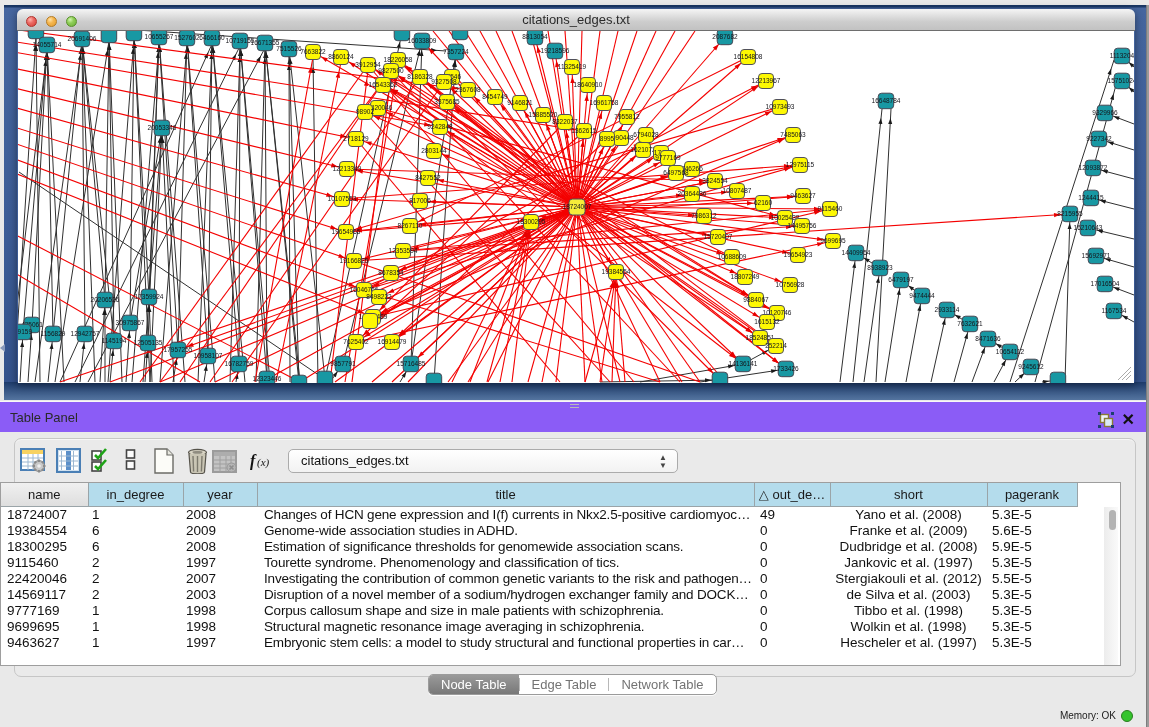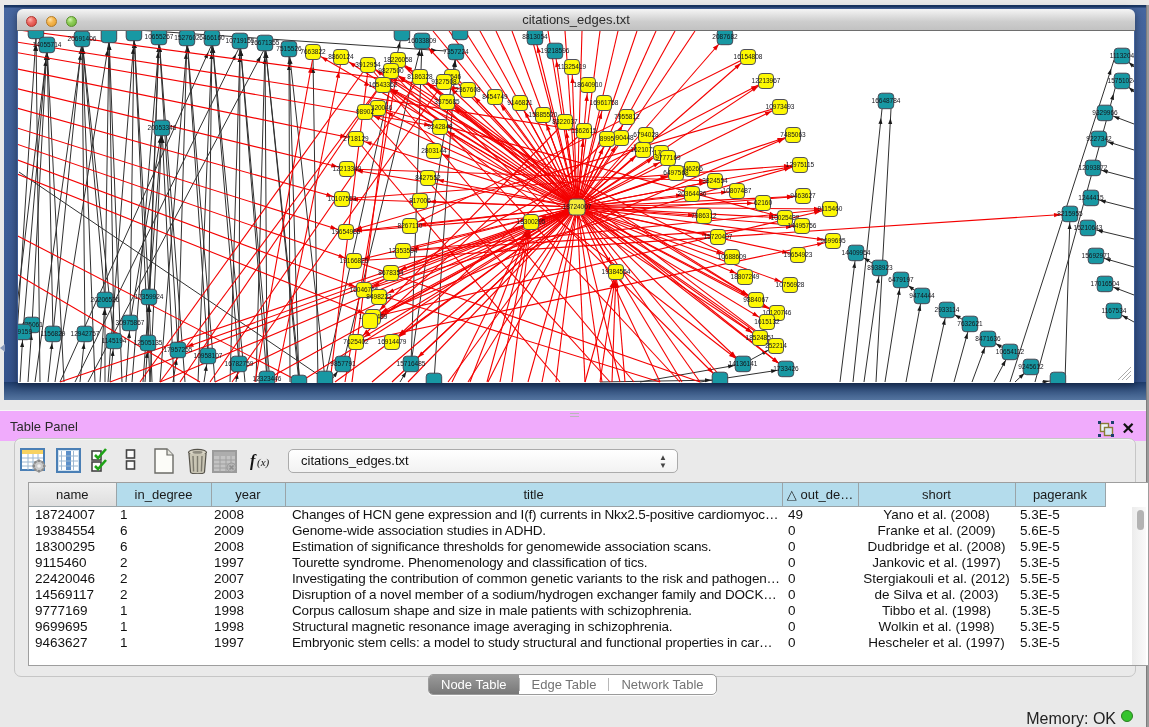--- a/index.html
+++ b/index.html
@@ -8,50 +8,50 @@
 #netbg .bb{position:absolute;left:0;bottom:0;width:100%;height:18px;background:linear-gradient(#1d3b6b,#54749f)}
 #rightstrip{position:absolute;right:0;top:5px;width:3px;height:722px;background:#9a9a9a;border-left:1px solid #7d7d7d}
 #win{position:absolute;left:17px;top:9px;width:1118px;height:374px;border-radius:6px 6px 0 0;box-shadow:0 2px 8px rgba(0,0,0,.45)}
 #titlebar{position:absolute;left:0;top:0;width:100%;height:22px;border-radius:6px 6px 0 0;background:linear-gradient(#f5f5f5,#cdcdcd 60%,#c2c2c2);border-bottom:1px solid #6e6e6e}
 #titlebar .t{text-align:center;font-size:13px;line-height:22px;color:#2c2c2c}
 .tl{position:absolute;top:6.5px;width:11px;height:11px;border-radius:50%}
 #tl1{left:9px;background:radial-gradient(circle at 35% 30%,#ffb3ae,#ec6b65 40%,#d23b34);border:.5px solid #b2322c}
 #tl2{left:29px;background:radial-gradient(circle at 35% 30%,#ffe2a8,#f6b64e 40%,#e09c2f);border:.5px solid #b57b22}
 #tl3{left:49px;background:radial-gradient(circle at 35% 30%,#d2f5b0,#8fce58 40%,#6aad37);border:.5px solid #578f2a}
 #tpanel{position:absolute;left:0;top:400px;width:1146px;height:327px;background:#e9e9e9}
-#tpbar{position:absolute;left:0;top:10px;width:100%;height:31px;background:#f0abfc;border-top:1px solid #f8f8f8}
+#tpbar{position:absolute;left:0;top:1px;width:100%;height:31px;background:#8b5cf6;border-top:1px solid #f8f8f8}
 #tpbar .t{position:absolute;left:10px;top:8px;font-size:13px;color:#2a2a2a}
 #tpbar .x{position:absolute;right:11px;top:8px;font-size:16px;font-weight:bold;color:#111}
 #tpbar .fl{position:absolute;right:32px;top:10px}
 #innerpanel{position:absolute;left:14px;top:38px;width:1122px;height:239px;background:#eaeaea;border:1px solid #c6c6c6;border-radius:7px;box-shadow:inset 0 1px 0 #f6f6f6}
 #toolbar{position:absolute;left:14px;top:38px;width:1122px;height:44px}
 .ic{position:absolute;top:10px}
 #dropdown{position:absolute;left:274px;top:11px;width:390px;height:24px;background:linear-gradient(#ffffff,#f2f2f2);border:1px solid #ababab;border-radius:5px;font-size:13px;color:#111;line-height:22px;padding-left:12px}
 #dd-arrows{position:absolute;right:10px;top:4px;font-size:8px;color:#444;line-height:8px;text-align:center}
-#tablewrap{position:absolute;left:28px;top:82px;width:1121px;height:184px;background:#fff;border:1px solid #9e9e9e;overflow:hidden}
+#tablewrap{position:absolute;left:0;top:82px;width:1121px;height:184px;background:#fff;border:1px solid #9e9e9e;overflow:hidden}
 table{border-collapse:collapse;table-layout:fixed;width:1076px;font-size:13.5px}
 th{height:23px;font-weight:normal;font-size:13px;color:#1a1a1a;border-right:1px solid #9aa4a8;border-bottom:1px solid #9aa4a8;padding:0 2px;overflow:hidden;white-space:nowrap}
 th.g{background:linear-gradient(#f0f0f0,#dedede)}
 th.b{background:#b4dcec}
 td{height:16px;line-height:16px;color:#111;padding:0 0 0 4px;overflow:hidden;white-space:nowrap}
 td.c0{padding-left:6px}
 td.c1{padding-left:4px}
 td.c2{padding-left:3px}
 td.c3{padding-left:7px;letter-spacing:-0.18px}
 td.c4{padding-left:6px}
 td.c5{text-align:center;padding:0}
 td.c6{padding-left:5px}
 col.c0{width:87px}col.c1{width:95px}col.c2{width:74px}col.c3{width:497px}col.c4{width:76px}col.c5{width:157px}col.c6{width:90px}
 #vscroll{position:absolute;left:1103px;top:24px;width:14px;height:159px;background:linear-gradient(90deg,#ececec,#fafafa)}
 #vthumb{position:absolute;left:5px;top:3px;width:7px;height:20px;background:#b3b3b3;border-radius:5px}
 #tabs{position:absolute;left:428px;top:274px;height:21px;border:1px solid #9b9b9b;border-radius:5px;background:#fff;box-shadow:0 1px 0 rgba(255,255,255,.8);font-size:13px;display:flex;overflow:hidden}
 #tabs .seg{padding:0 12px;line-height:20px;color:#737373}
 #tabs .sel{background:linear-gradient(#9a9a9a,#787878);color:#fff}
 #tabs .sep{width:1px;background:#b8b8b8;margin:3px 0}
-#mem{position:absolute;right:30px;top:310px;font-size:16px;color:#222}
+#mem{position:absolute;right:30px;top:310px;font-size:10px;color:#222}
 #memdot{position:absolute;right:13px;top:310px;width:12px;height:12px;border-radius:50%;background:#35c42d;border:1px solid #2a7d20}
 #lefttri{position:absolute;left:0px;top:344px;width:0;height:0;border-top:4px solid transparent;border-bottom:4px solid transparent;border-right:5px solid #8899bb}
 </style></head>
 <body>
 <div id="page">
 <div id="netbg">
       <div class="bb"></div>
     </div>
 <div id="rightstrip"></div>
 <div id="win">

